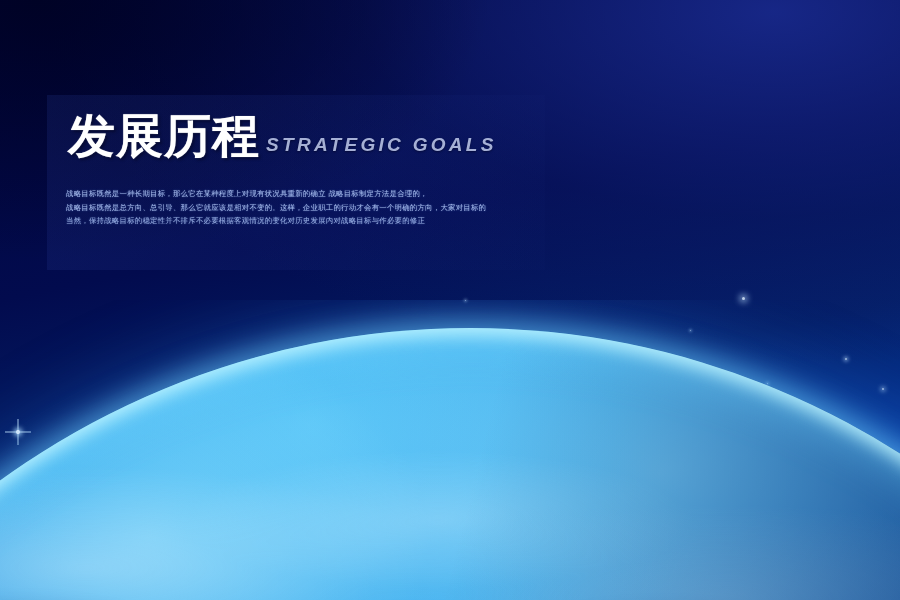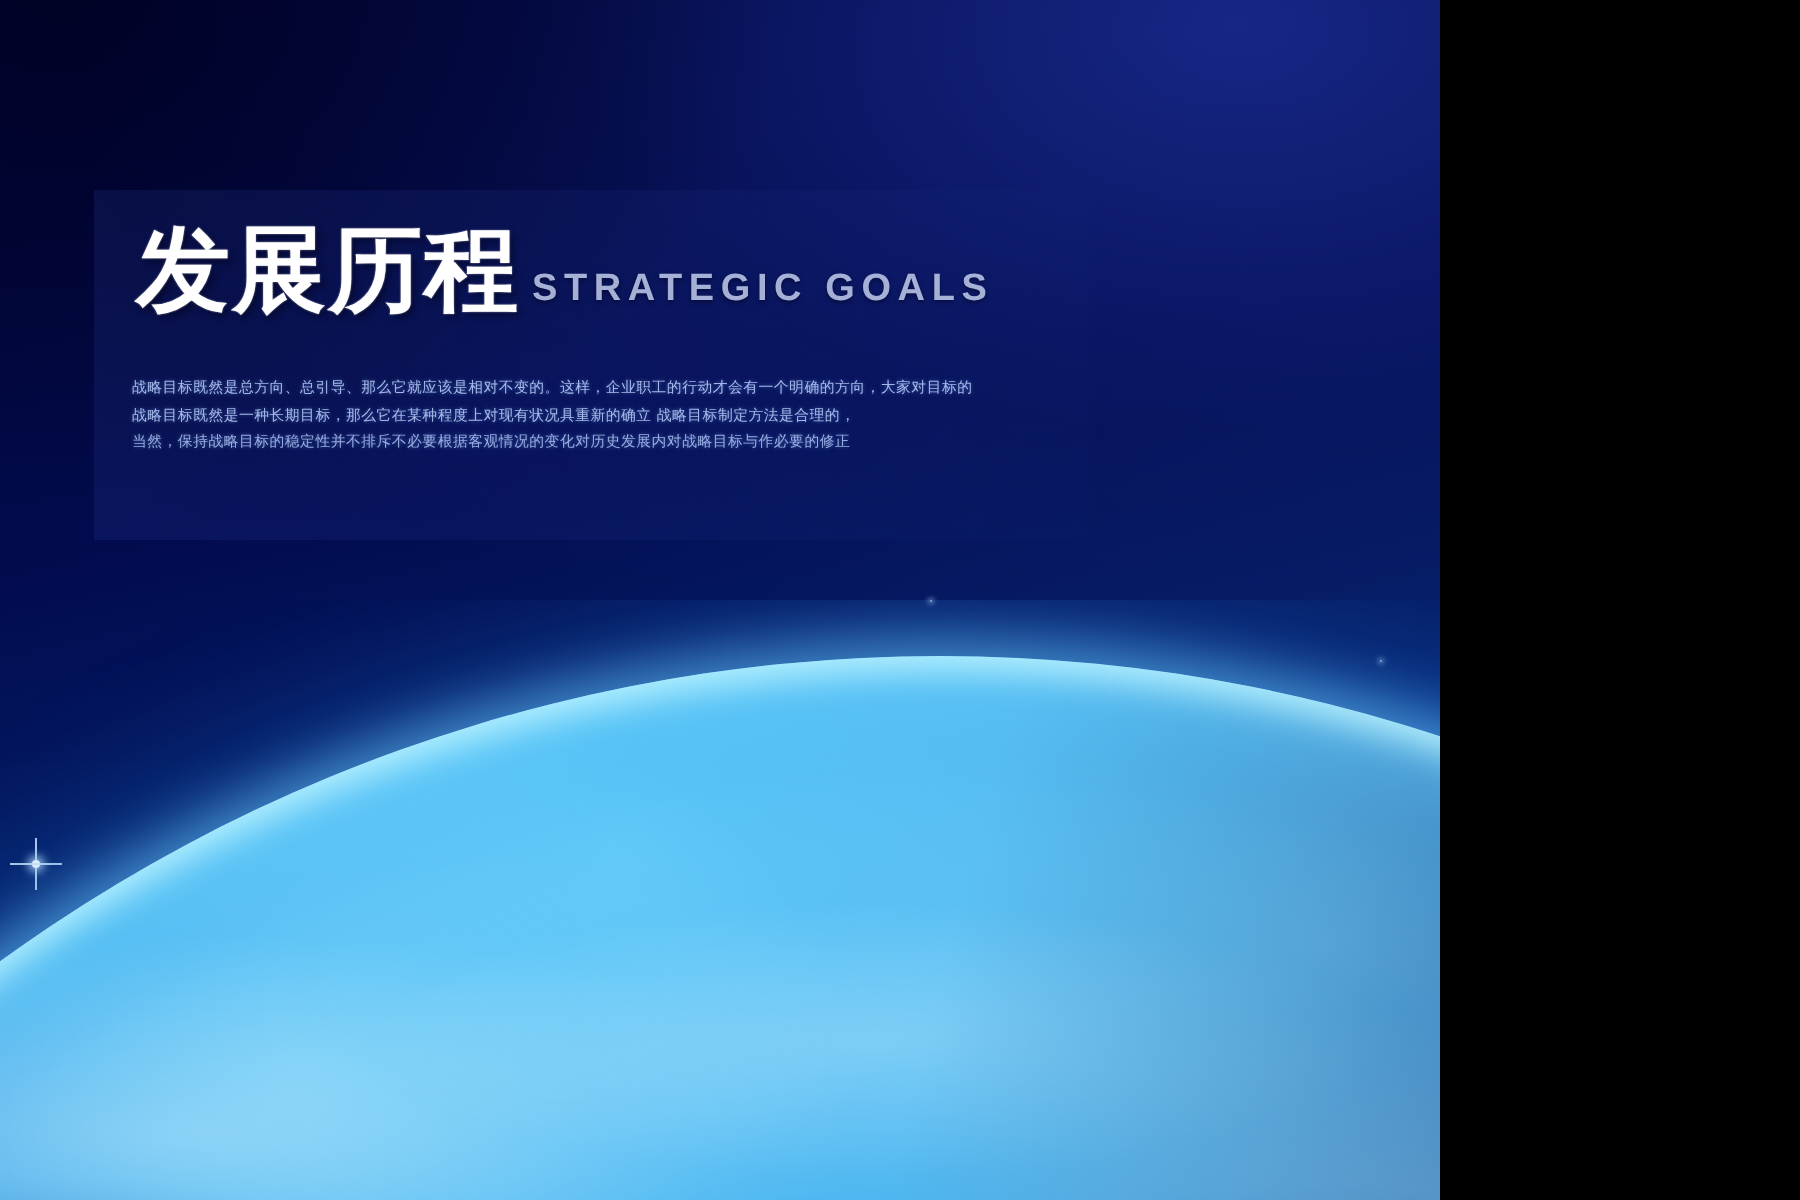--- a/index.html
+++ b/index.html
@@ -1,20 +1,20 @@
 <!DOCTYPE html>
 <html><head>
 <meta charset="utf-8">
 <style>
   html,body{margin:0;padding:0;background:#000;}
   body{font-family:"Liberation Sans",sans-serif;}
 
   #stage{
     position:relative;
-    width:720px;height:600px;
+    width:900px;height:600px;
     overflow:hidden;
     background:#0369a1;
   }
   .sky2{
     position:absolute;inset:0;
     background:linear-gradient(168deg,#00043a 0%, #020b4e 38%, #042069 62%, #073a9e 82%, #0b57c4 100%);
   }
   .sky-tr{
     position:absolute;inset:0;
     background:radial-gradient(115% 85% at 86% 2%, rgba(28,46,150,.80) 0%, rgba(14,28,108,.40) 40%, rgba(0,0,0,0) 70%);
@@ -108,20 +108,21 @@
     font-weight:700;
     font-size:47px;
     line-height:1;
     color:#ffffff;
     letter-spacing:1px;
     text-shadow:0 0 1px rgba(255,255,255,.6), 2px 2px 3px rgba(0,0,20,.45);
     white-space:nowrap;
   }
   .title-en{
     font-family:"Liberation Sans",sans-serif;
+    font-style:italic;
     font-weight:700;
     font-size:19px;
     letter-spacing:3.3px;
     color:rgba(206,218,250,.80);
     margin-left:6px;
     padding-bottom:3px;
     white-space:nowrap;
     text-shadow:0 1px 2px rgba(0,0,25,.5);
   }
 
@@ -173,18 +174,18 @@
   </div>
 
   <div class="panel"></div>
 
   <div class="headline">
     <div class="title-cn">发展历程</div>
     <div class="title-en">STRATEGIC GOALS</div>
   </div>
 
   <div class="body-copy">
+    <p>战略目标既然是一种长期目标，那么它在某种程度上对现有状况具重新的确立 战略目标制定方法是合理的，</p>
     <p>战略目标既然是总方向、总引导、那么它就应该是相对不变的。这样，企业职工的行动才会有一个明确的方向，大家对目标的</p>
-    <p>战略目标既然是一种长期目标，那么它在某种程度上对现有状况具重新的确立 战略目标制定方法是合理的，</p>
     <p>当然，保持战略目标的稳定性并不排斥不必要根据客观情况的变化对历史发展内对战略目标与作必要的修正</p>
   </div>
 
 </div>
 
 </body></html>

